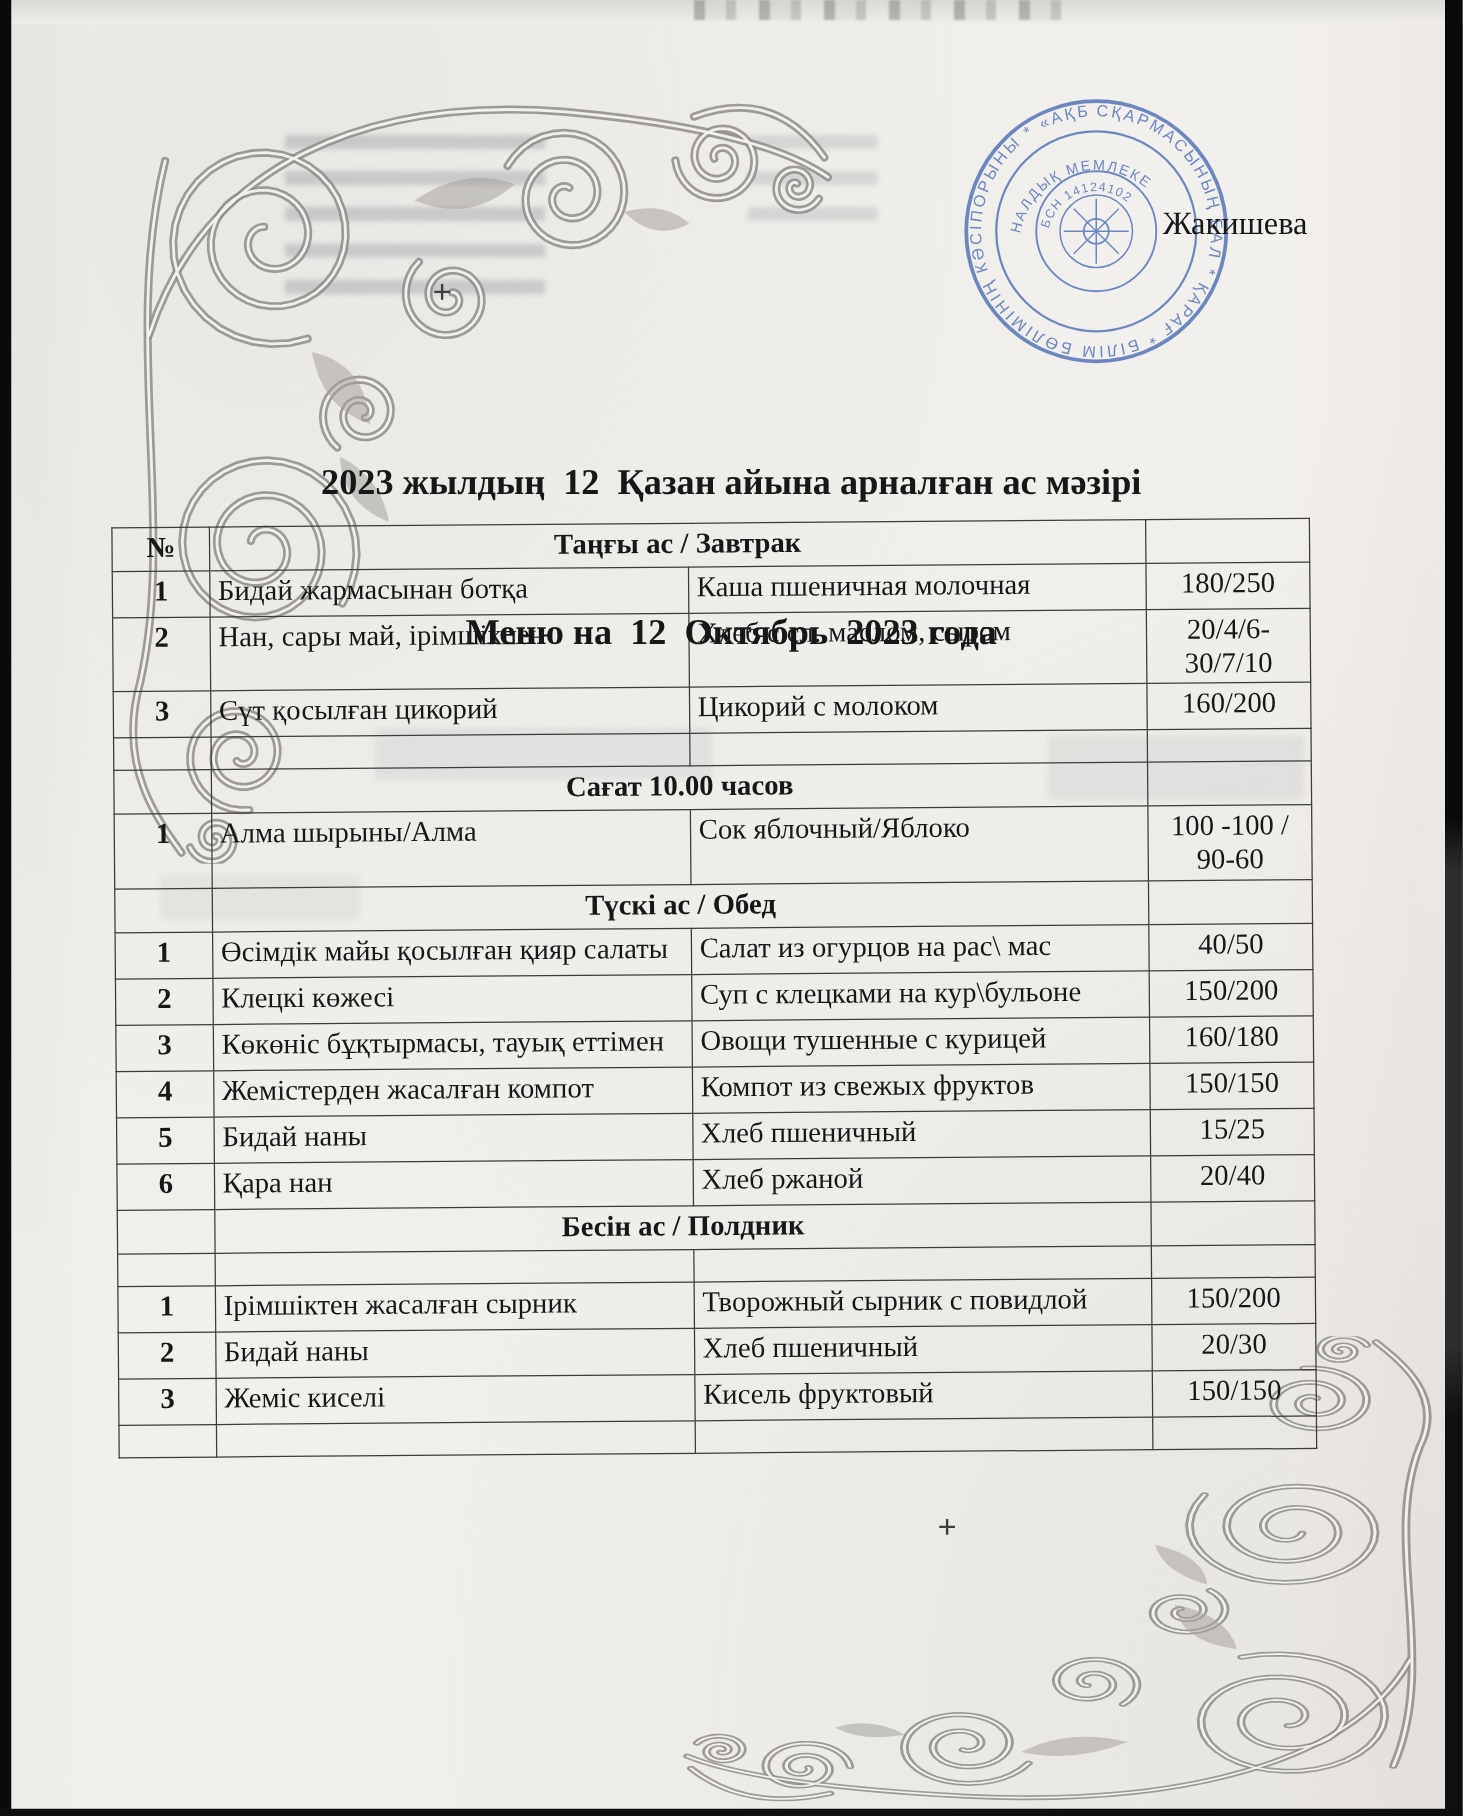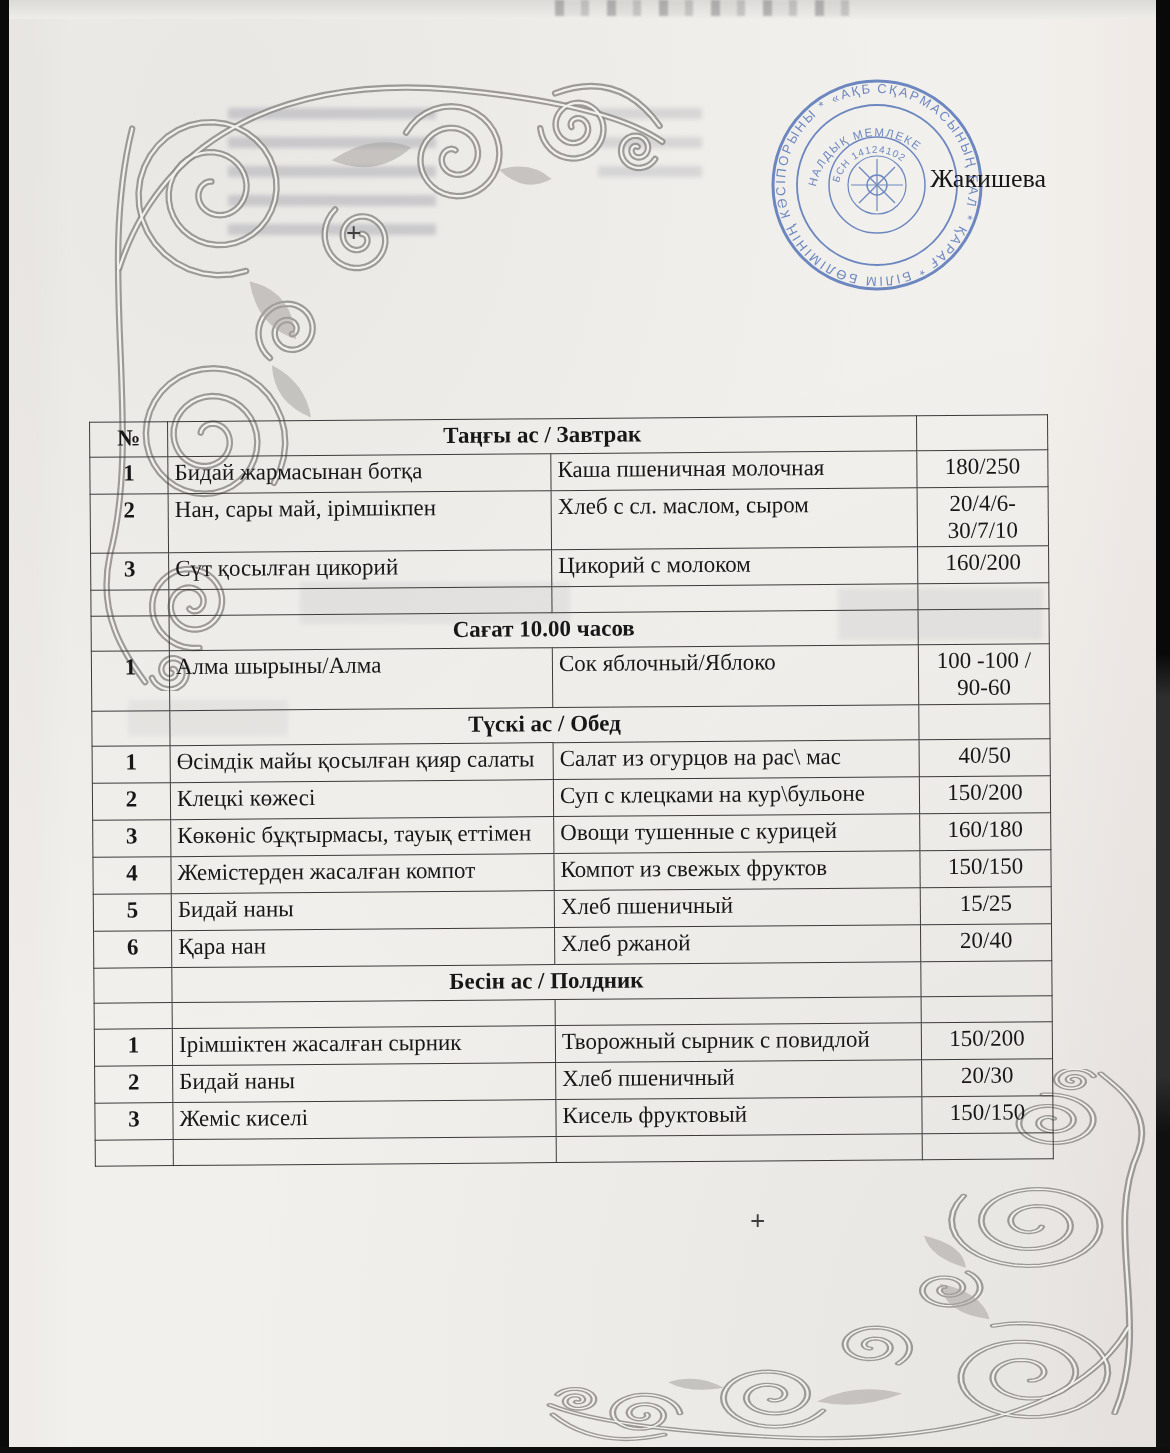--- a/index.html
+++ b/index.html
@@ -171,20 +171,24 @@
     <text font-size="11.5" letter-spacing="1.6">
       <textPath href="#innerArc">НАЛДЫҚ МЕМЛЕКЕ</textPath>
     </text>
     <text font-size="10" letter-spacing="1">
       <textPath href="#numArc">БСН 14124102</textPath>
     </text>
   </svg>
 
   <div class="cross cross-top">+</div>
 
+  <div class="title">
+    <div>2023 жылдың  12  Қазан айына арналған ас мәзірі</div>
+    <div>Меню на  12  Октябрь  2023 года</div>
+  </div>
 
   <div class="tablewrap">
     <table class="menu">
       <colgroup>
           <col style="width:78px">
           <col style="width:383px">
           <col style="width:366px">
           <col style="width:131px">
         </colgroup>
       <tbody>

